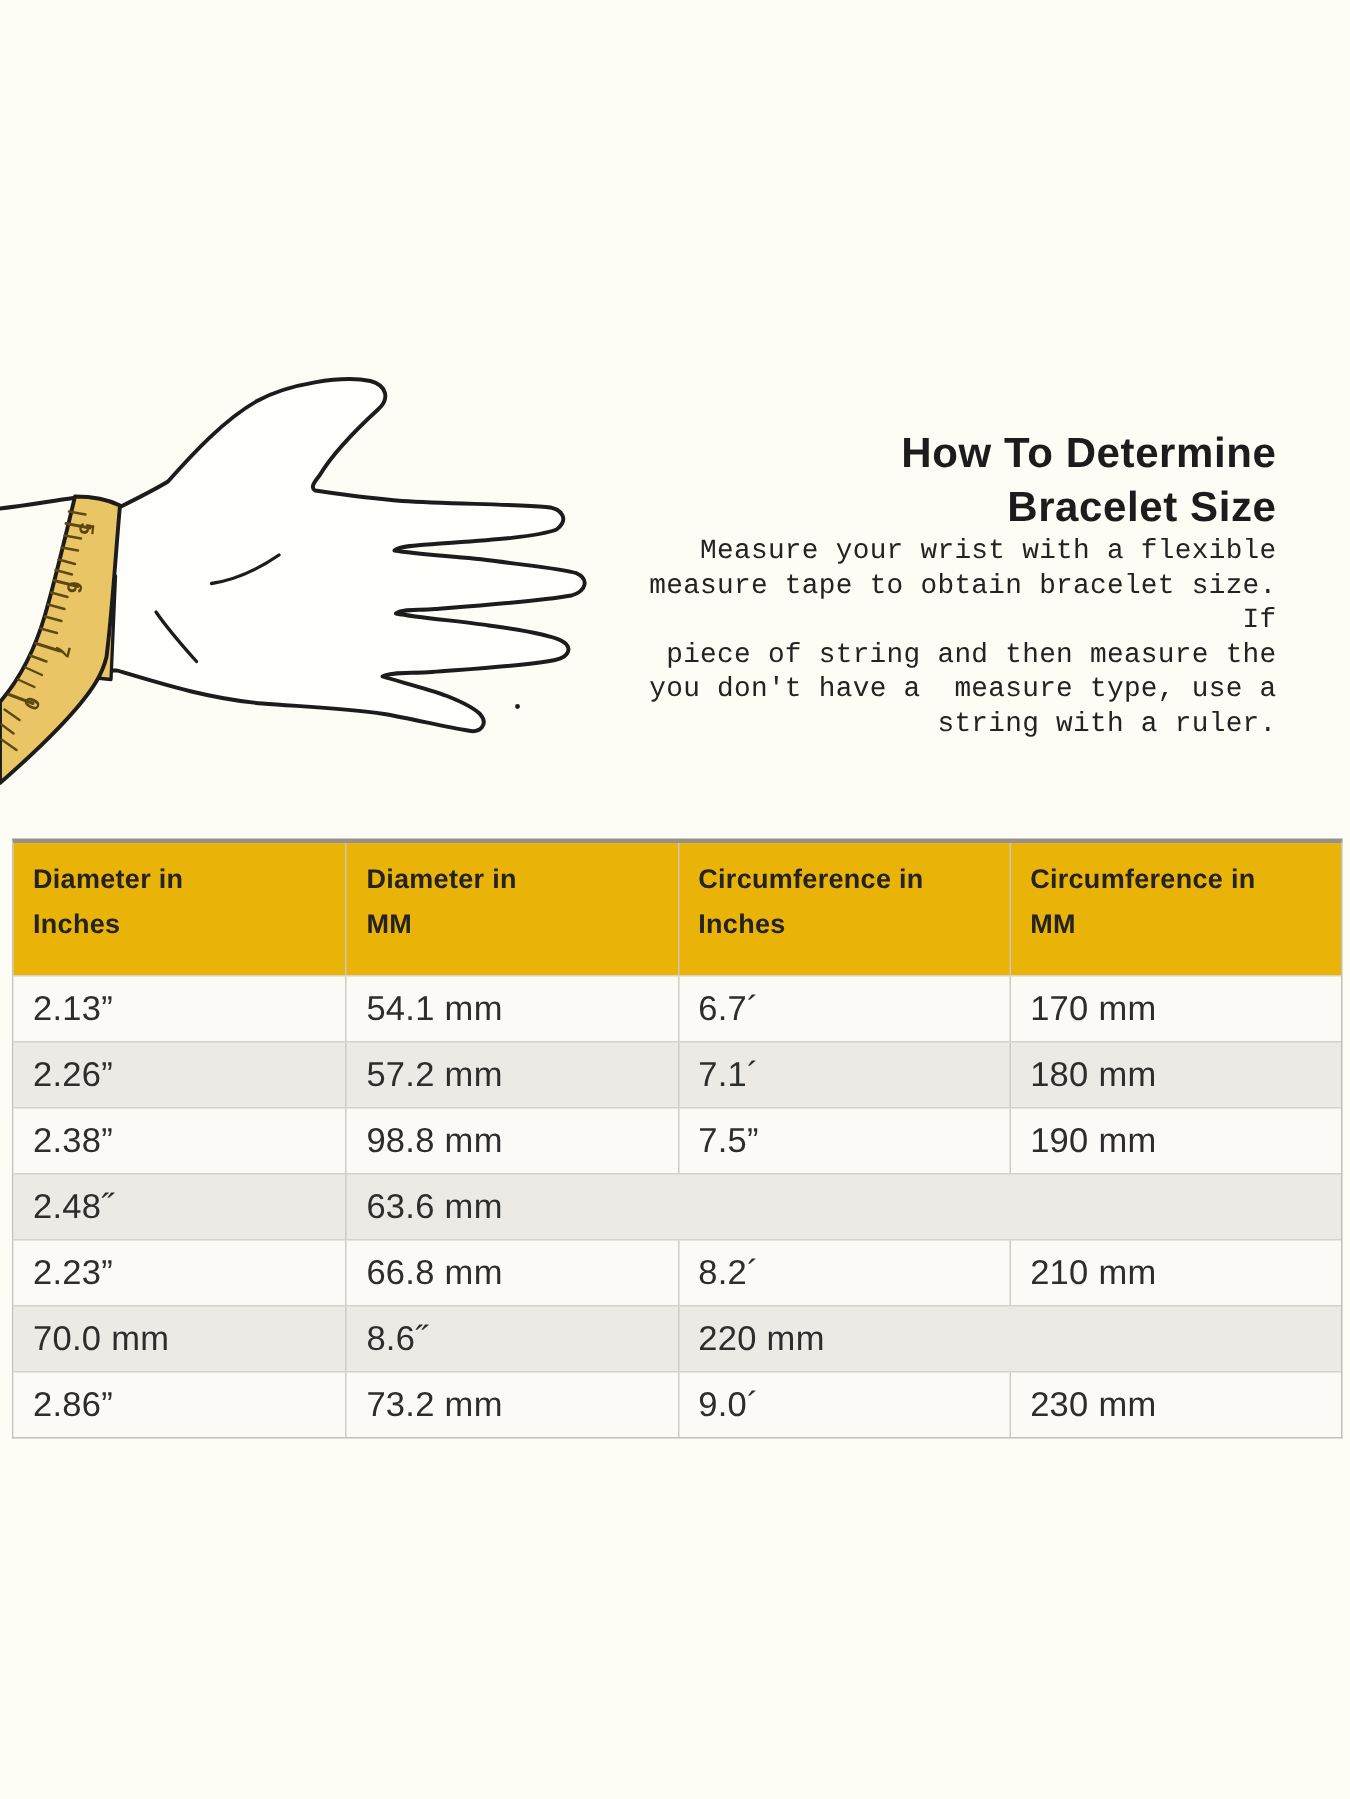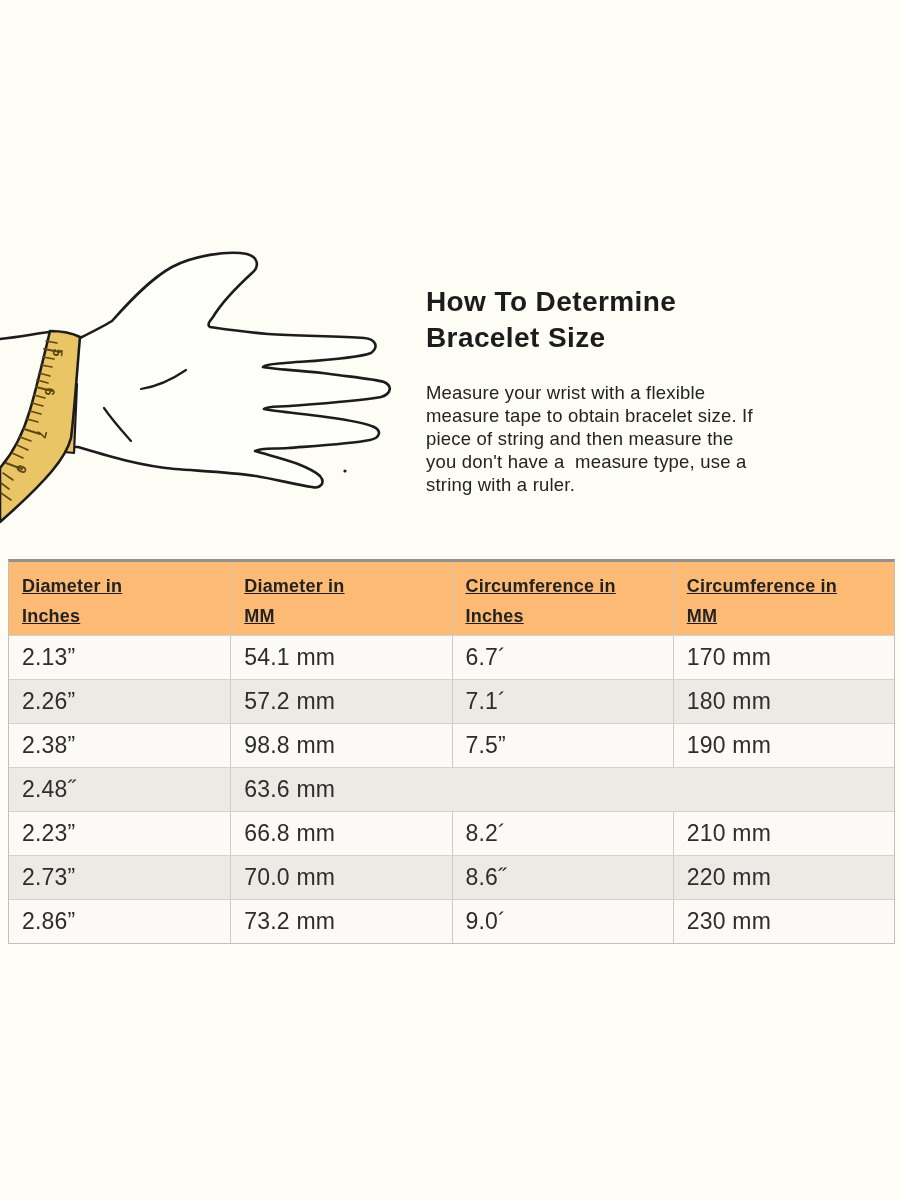--- a/index.html
+++ b/index.html
@@ -12,43 +12,42 @@
     background: #fdfcf5;
     font-family: "Liberation Sans", sans-serif;
     overflow: hidden;
     color: #1e1e1e;
   }
   .illustration {
     position: absolute; left: 0; top: 240px;
     width: 440px; height: 322px;
   }
   .intro {
-    position: absolute; left: 426px; top: 284px;
-    width: 440px; text-align: left;
+    position: absolute; left: 411px; top: 284px;
+    width: 440px; text-align: right;
   }
   .title {
     font-size: 28px; font-weight: 700;
     line-height: 36px; letter-spacing: .4px;
     color: #1c1c1c;
   }
   .desc {
-    margin-top: 25px;
     font-size: 18.5px; line-height: 23px;
-    color: #232323; letter-spacing: .2px;
+    color: #232323; letter-spacing: .2px; font-family: Liberation Mono, monospace;
   }
   .size-table {
     position: absolute; left: 8px; top: 559px;
     width: 885px;
     border: 1px solid #c3c0ba;
     border-top: 3px solid #95928c;
     background: #fbfaf7;
   }
   .thead {
     display: grid; grid-template-columns: repeat(4, 1fr);
-    background: #fdba74; height: 73px; text-decoration: underline;
+    background: #eab308; height: 88px;
   }
   .th {
     padding: 9px 0 0 13px;
     font-size: 18px; font-weight: 700;
     line-height: 30px; letter-spacing: .2px;
     color: #232323;
     border-left: 1px solid #c9c6c0;
   }
   .th:first-child { border-left: none; }
   .th span { display: block; }
@@ -220,21 +219,20 @@
     <div class="td">2.48˝</div>
     <div class="td">63.6 mm</div>
   </div>
         <div class="row">
     <div class="td">2.23”</div>
     <div class="td">66.8 mm</div>
     <div class="td">8.2´</div>
     <div class="td">210 mm</div>
   </div>
         <div class="row">
-    <div class="td">2.73”</div>
     <div class="td">70.0 mm</div>
     <div class="td">8.6˝</div>
     <div class="td">220 mm</div>
   </div>
         <div class="row">
     <div class="td">2.86”</div>
     <div class="td">73.2 mm</div>
     <div class="td">9.0´</div>
     <div class="td">230 mm</div>
   </div>

